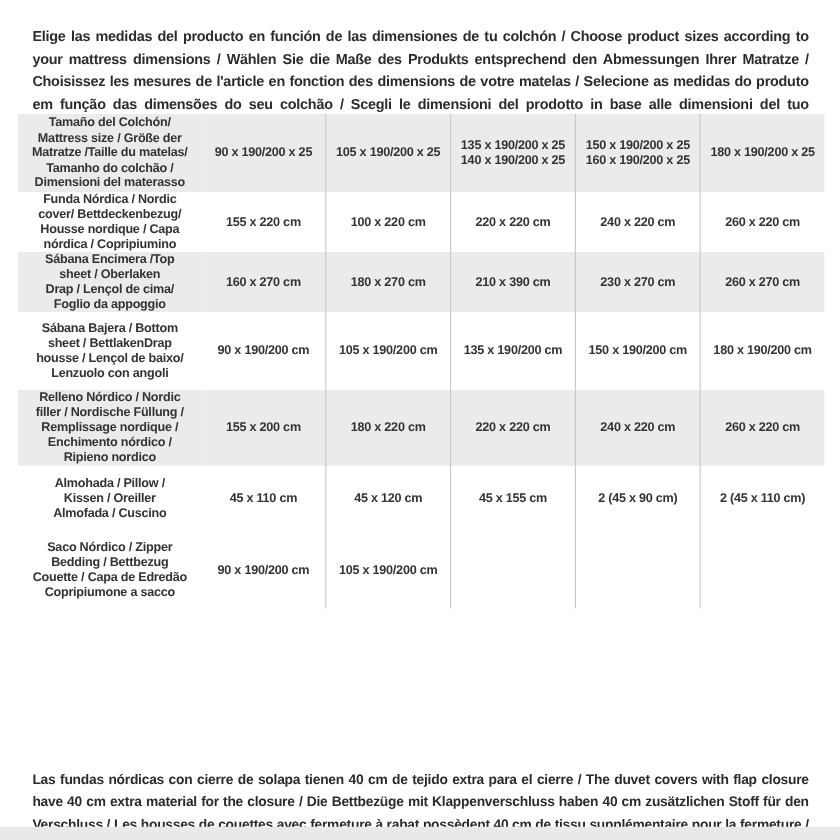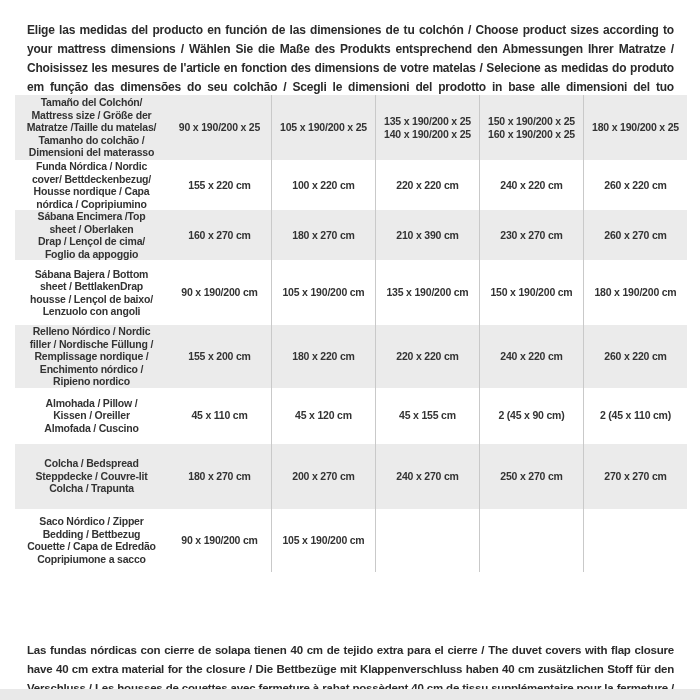--- a/index.html
+++ b/index.html
@@ -135,30 +135,20 @@
       <tr class="r5">
         <td class="label">Almohada / Pillow /
 Kissen / Oreiller
 Almofada / Cuscino</td>
         <td class="cell">45 x 110 cm</td>
         <td class="cell">45 x 120 cm</td>
         <td class="cell">45 x 155 cm</td>
         <td class="cell">2 (45 x 90 cm)</td>
         <td class="cell">2 (45 x 110 cm)</td>
       </tr>
-      <tr class="r6 stripe">
-        <td class="label">Colcha / Bedspread
-Steppdecke / Couvre-lit
-Colcha / Trapunta</td>
-        <td class="cell">180 x 270 cm</td>
-        <td class="cell">200 x 270 cm</td>
-        <td class="cell">240 x 270 cm</td>
-        <td class="cell">250 x 270 cm</td>
-        <td class="cell">270 x 270 cm</td>
-      </tr>
       <tr class="r7">
         <td class="label">Saco Nórdico / Zipper
 Bedding / Bettbezug
 Couette / Capa de Edredão
 Copripiumone a sacco</td>
         <td class="cell">90 x 190/200 cm</td>
         <td class="cell">105 x 190/200 cm</td>
         <td class="cell"></td>
         <td class="cell"></td>
         <td class="cell"></td>

